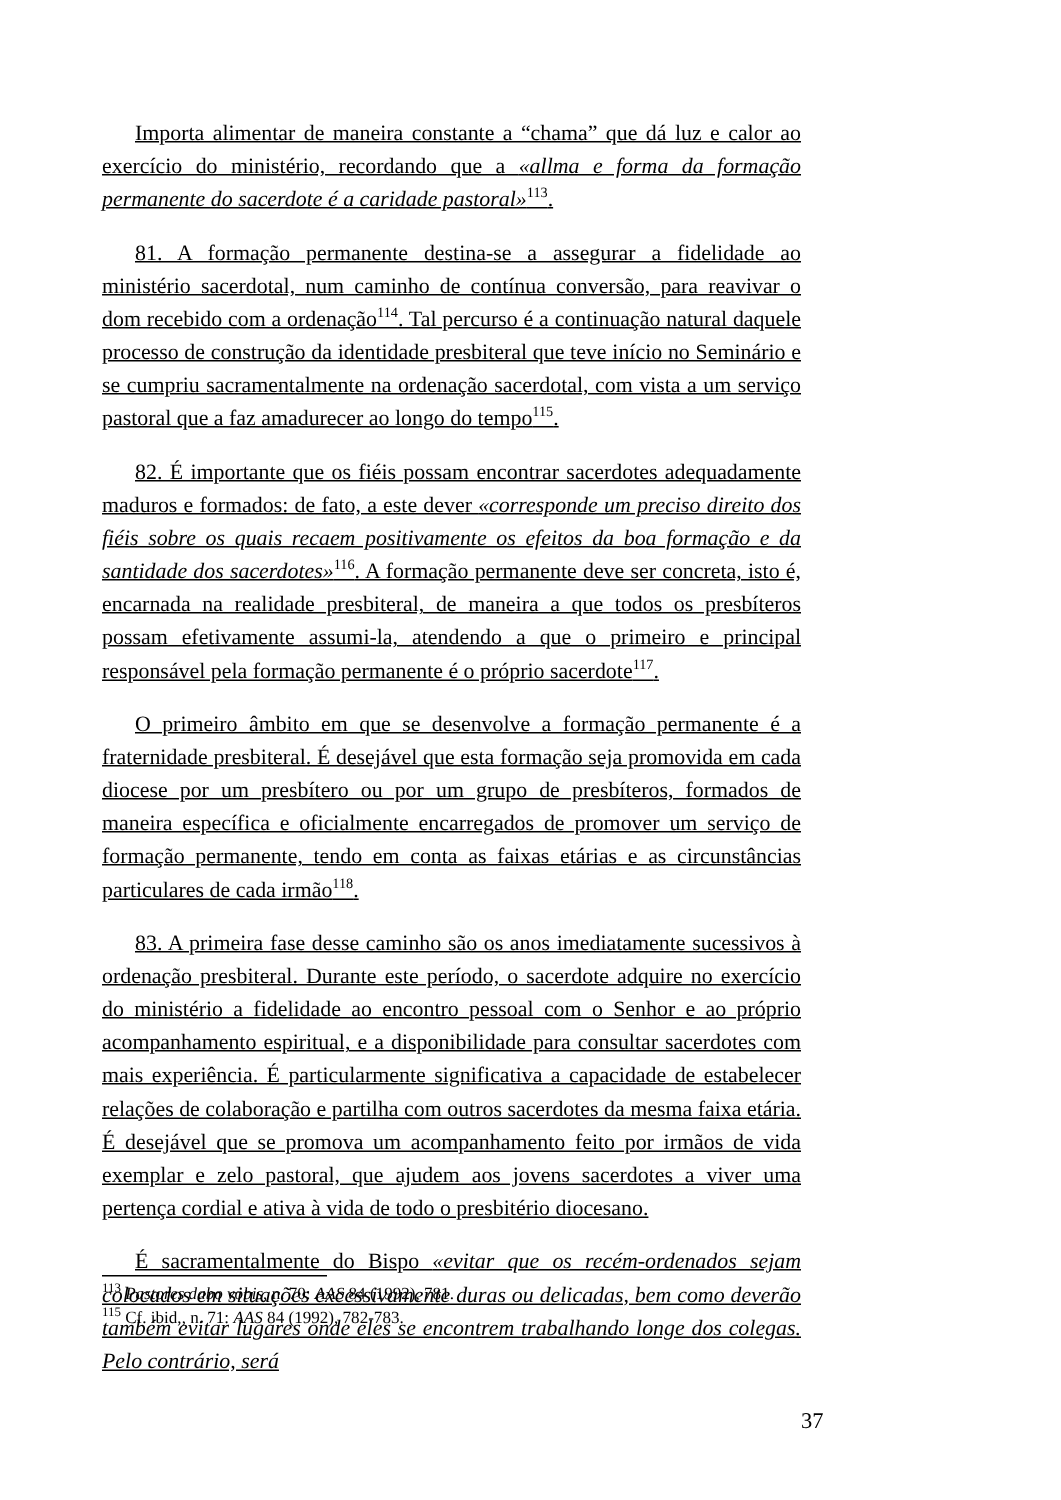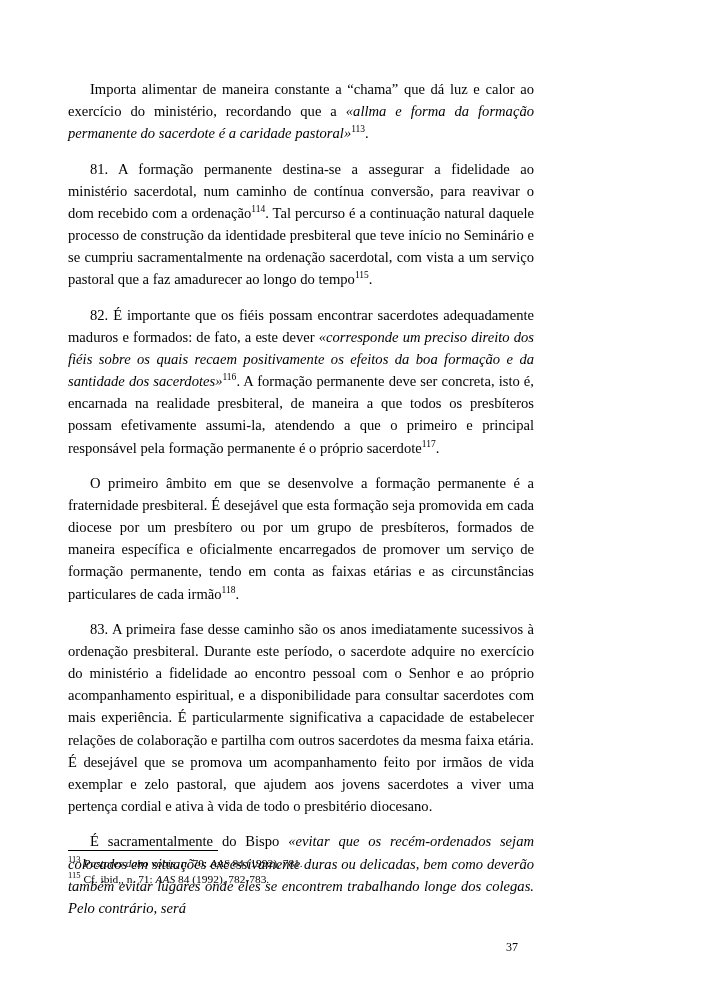--- a/index.html
+++ b/index.html
@@ -15,20 +15,21 @@
     position: relative;
     overflow: hidden;
   }
   .page {
     position: absolute;
     left: 0; top: 0;
     width: 602px;
     height: 1000px;
     box-sizing: border-box;
     padding: 78px 68px 40px 68px;
+    text-decoration: underline;
   }
   .body-text {
     font-size: 14.6px;
     line-height: 1.52;
     text-align: justify;
     hyphens: none;
   }
   .para {
     margin: 0 0 0 0;
     text-indent: 22px;
@@ -61,23 +62,23 @@
     font-size: 11.4px;
     line-height: 1.42;
     text-align: left;
     margin: 0;
   }
   .fn sup {
     font-size: 8.6px;
   }
   .page-number {
     position: absolute;
-    right: 84px;
+    right: 53px;
     top: 940px;
-    font-size: 12px;
+    font-size: 15px;
     text-align: right;
     width: 40px;
   }
 </style>
 </head>
 <body>
 
 <div class="page">
 
   <div class="body-text" id="body-text">

